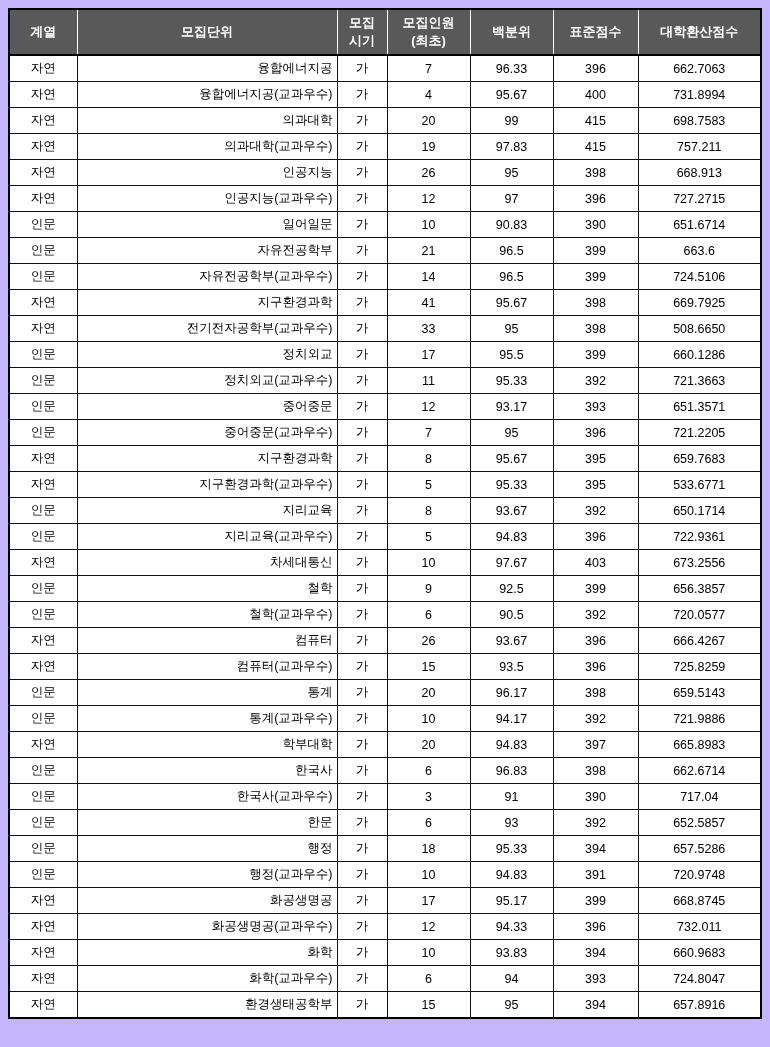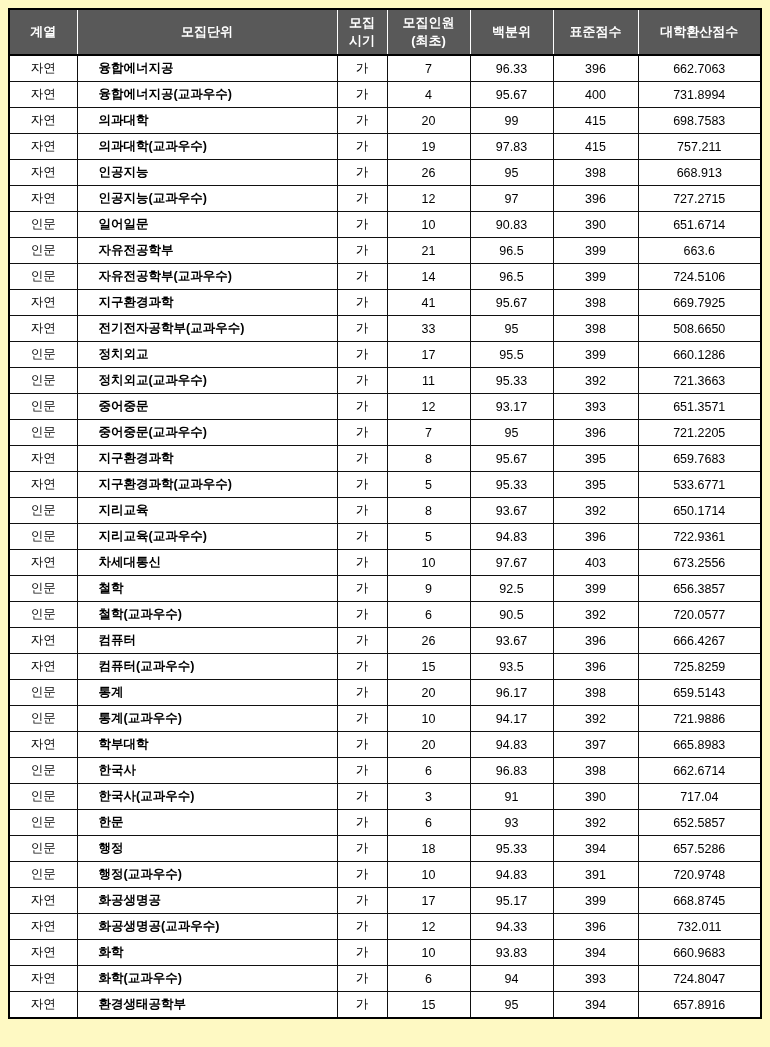--- a/index.html
+++ b/index.html
@@ -4,21 +4,21 @@
 <style>
   html, body {
     margin: 0;
     padding: 0;
     background: #ffffff;
     font-family: "Liberation Sans", "DejaVu Sans", sans-serif;
   }
   .page {
     width: 770px;
     height: 1047px;
-    background: #fef9c3;
+    background: #c4b5fd;
     box-sizing: border-box;
     padding: 8px;
   }
   table.admissions {
     width: 754px;
     border-collapse: collapse;
     table-layout: fixed;
     border: 2px solid #000000;
   }
   
@@ -52,23 +52,22 @@
     font-size: 12.5px;
     height: 25px;
     text-align: center;
     vertical-align: middle;
     padding: 0 4px;
     border: 1px solid #111111;
     overflow: hidden;
     white-space: nowrap;
   }
   tbody td.c1 {
-    text-align: left;
+    text-align: right;
     padding-left: 21px;
-    font-weight: bold;
   }
 </style>
 </head>
 <body>
 
 <div class="page">
   <table class="admissions">
     <colgroup>
       <col class="col-category">
       <col class="col-unit">

